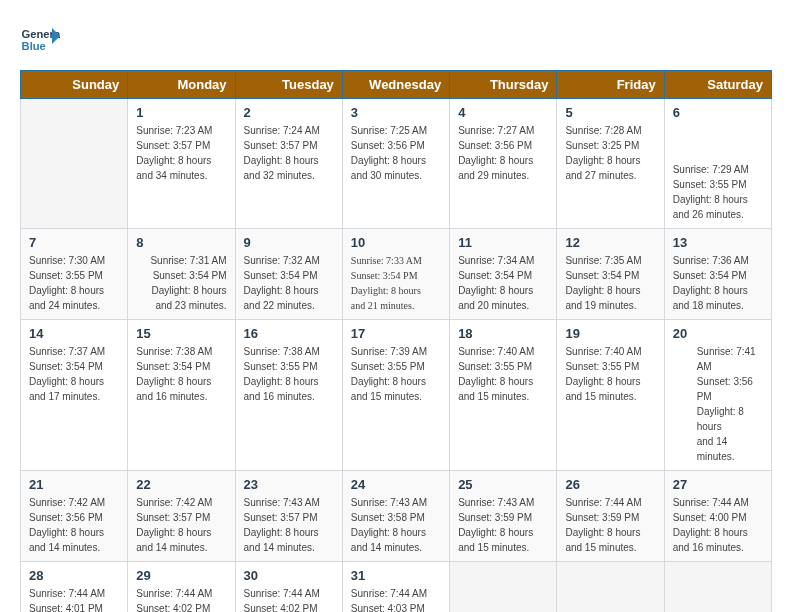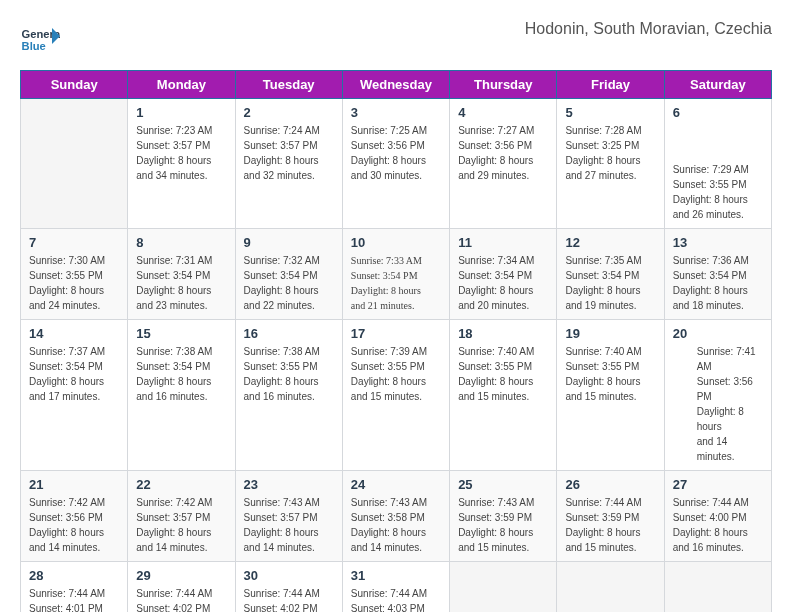--- a/index.html
+++ b/index.html
@@ -40,23 +40,23 @@
       font-size: 16px;
       font-weight: normal;
       color: #555;
     }
     table {
       width: 100%;
       border-collapse: collapse;
       table-layout: fixed;
     }
     thead tr th {
-      background-color: #a21caf;
+      background-color: #a16207;
       color: #fff;
-      text-align: center;
+      text-align: right;
       padding: 6px 8px;
       font-size: 13px;
       font-weight: bold;
       border: 1px solid #2471a3;
     }
     tbody tr td {
       border: 1px solid #d5d8dc;
       vertical-align: top;
       padding: 6px 8px;
       font-size: 11px;
@@ -88,21 +88,20 @@
 
 <div class="header">
   <div class="logo">
     <svg class="logo-icon" viewBox="0 0 50 50">
       <text x="2" y="22" font-size="14" font-weight="bold" fill="#2c3e50">General</text>
       <text x="2" y="38" font-size="14" font-weight="bold" fill="#2980b9">Blue</text>
       <polygon points="40,10 50,20 40,30" fill="#2980b9"></polygon>
     </svg>
   </div>
   <div class="title-block">
-    <h2>Hodonin, South Moravian, Czechia</h2>
   </div>
 </div>
 
 <table>
   <thead>
     <tr>
     <th>Sunday</th>
         <th>Monday</th>
         <th>Tuesday</th>
         <th>Wednesday</th>
@@ -160,21 +159,21 @@
       <tr>
         <td>
           <span class="day-num">7</span>
           <div class="day-info" style="white-space: pre-line;">Sunrise: 7:30 AM
 Sunset: 3:55 PM
 Daylight: 8 hours
 and 24 minutes.</div>
         </td>
         <td>
           <span class="day-num">8</span>
-          <div class="day-info" style="white-space: pre-line;">Sunrise: 7:31 AM
+          <div class="day-info" style="white-space: pre-line; text-align: right;">Sunrise: 7:31 AM
 Sunset: 3:54 PM
 Daylight: 8 hours
 and 23 minutes.</div>
         </td>
         <td>
           <span class="day-num">9</span>
           <div class="day-info" style="white-space: pre-line;">Sunrise: 7:32 AM
 Sunset: 3:54 PM
 Daylight: 8 hours
 and 22 minutes.</div>

